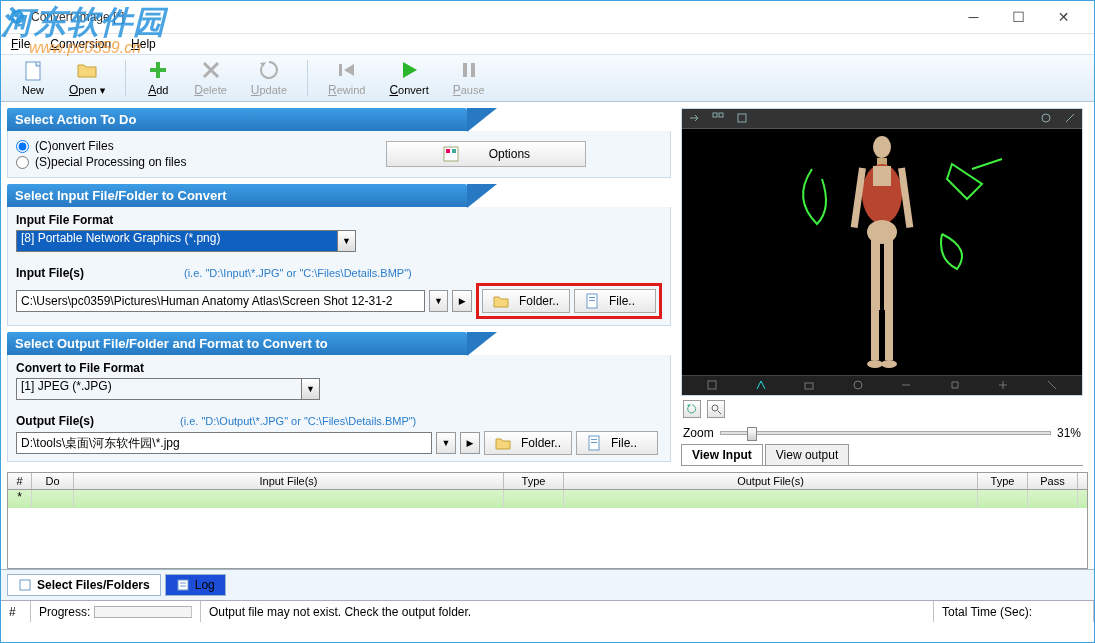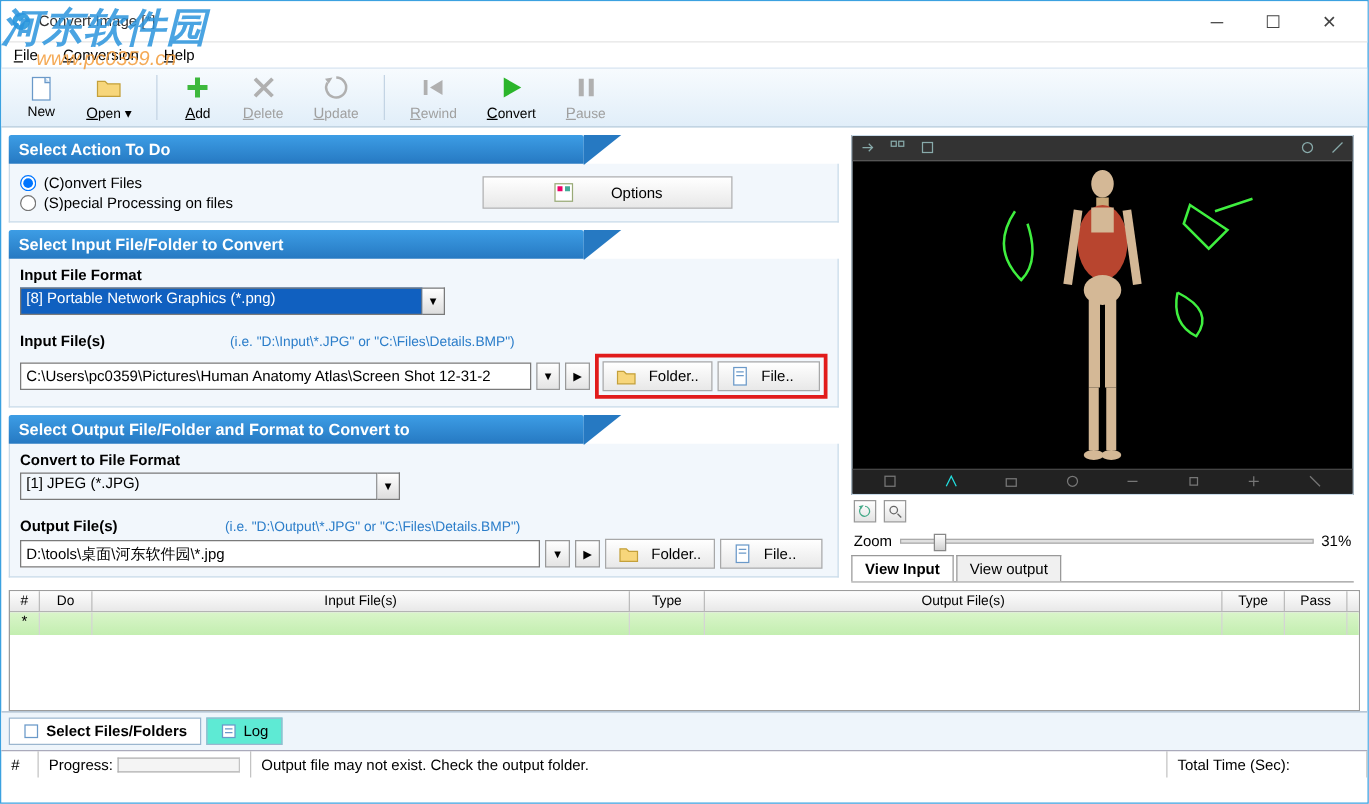--- a/index.html
+++ b/index.html
@@ -56,21 +56,21 @@
 .viewtab.active { background: #fff; font-weight: bold; }
 .grid { margin: 0 6px; border: 1px solid #9c9c9c; }
 .grid-head { display: flex; background: linear-gradient(#fdfdfd,#e8e8e8); border-bottom: 1px solid #9c9c9c; }
 .grid-head div { border-right: 1px solid #bcbcbc; padding: 2px 6px; text-align: center; font-size: 11px; }
 .grid-body { height: 78px; background: #fff; }
 .grid-row { display: flex; height: 18px; }
 .grid-row div { border-right: 1px solid #d4d4d4; }
 .grid-row.star { background: linear-gradient(#d9f5c9,#c3eeb0); }
 .bottom-tabs { display: flex; padding: 4px 6px; gap: 4px; align-items: center; border-top: 1px solid #a5b9cc; background: #eef5fb; }
 .btab { padding: 3px 10px; border: 1px solid #9bb6cf; background: #fff; display: flex; align-items: center; gap: 5px; font-weight: bold; }
-.btab.inactive { background: #5eead4; font-weight: normal; }
+.btab.inactive { background: #1d4ed8; font-weight: normal; }
 .statusbar { display: flex; border-top: 1px solid #aab; height: 22px; }
 .statusbar div { border-right: 1px solid #c3c3c3; padding: 3px 8px; display: flex; align-items: center; }
 .progress-bar { flex: 1; height: 12px; border: 1px solid #b0b0b0; background: #f4f4f4; margin-left: 4px; }
 .icon-svg { display: inline-block; }
 </style>
 </head>
 <body>
 
 <div class="watermark">
   <div class="wm1">河东软件园</div>

